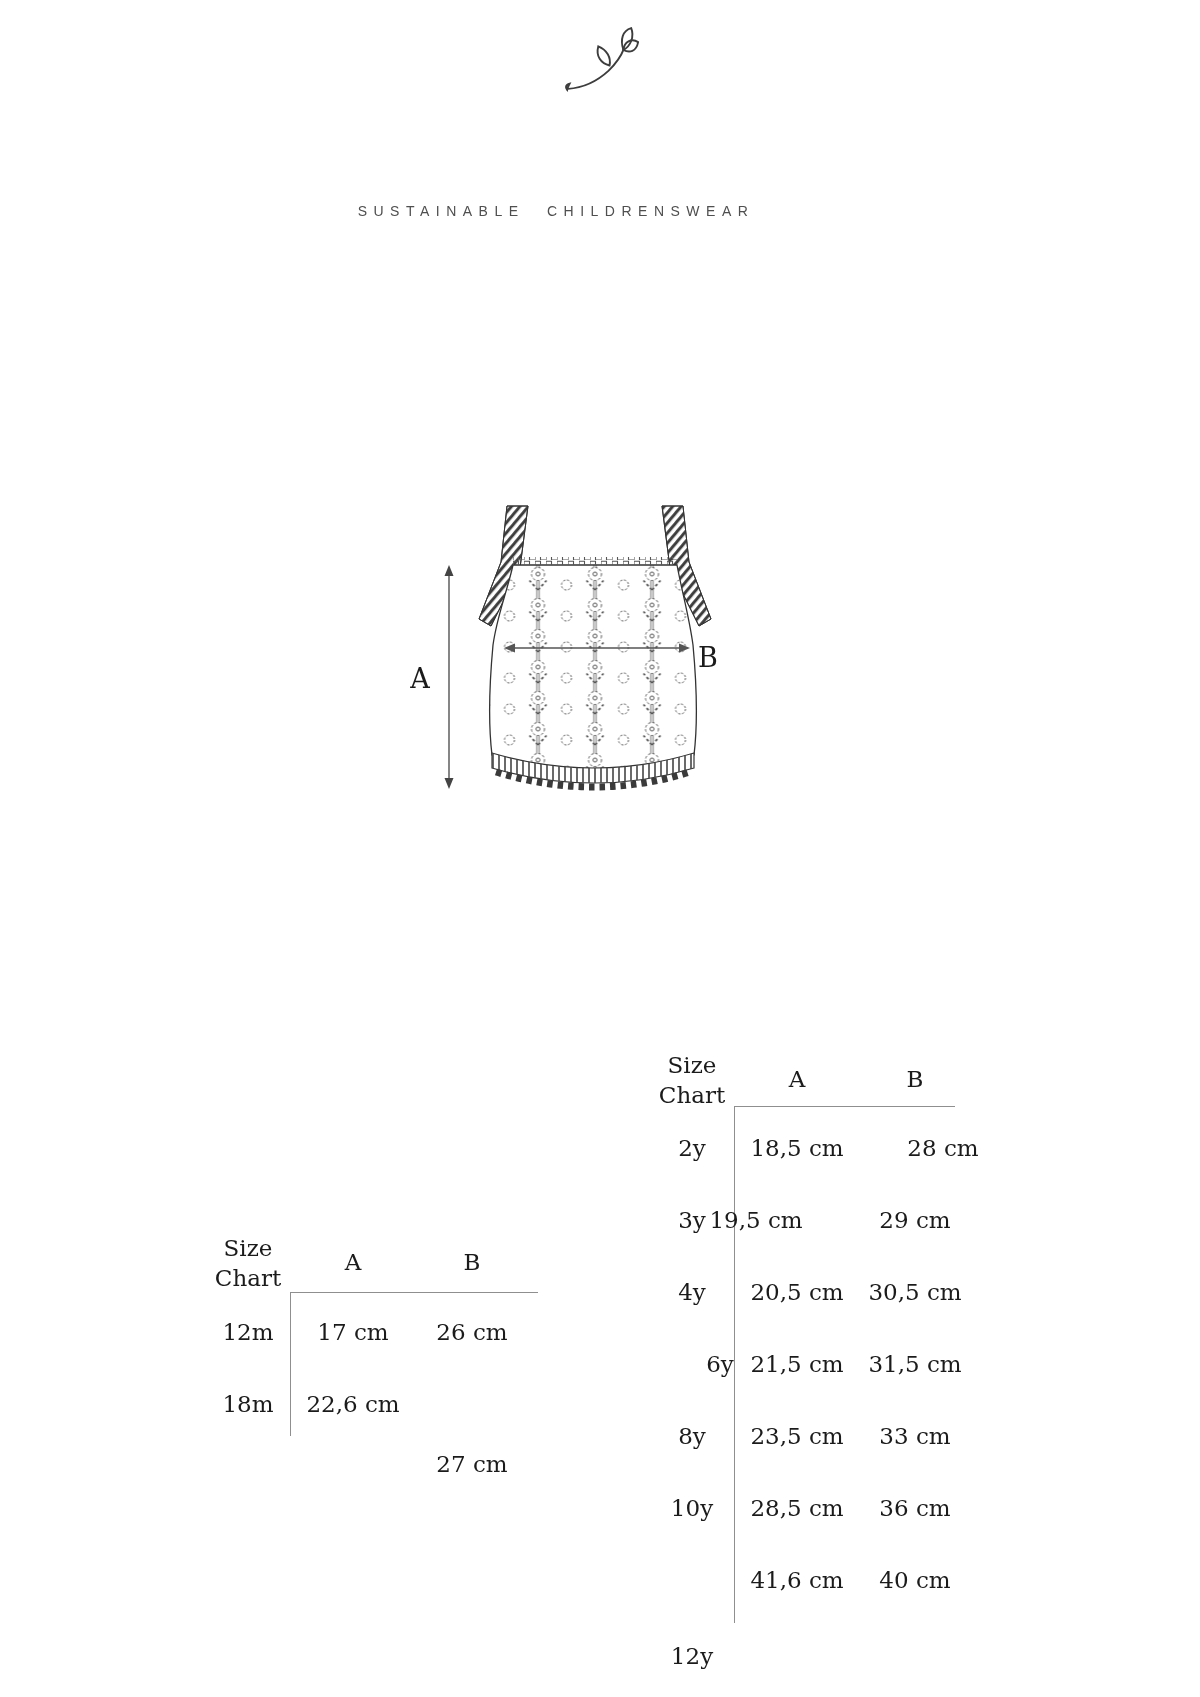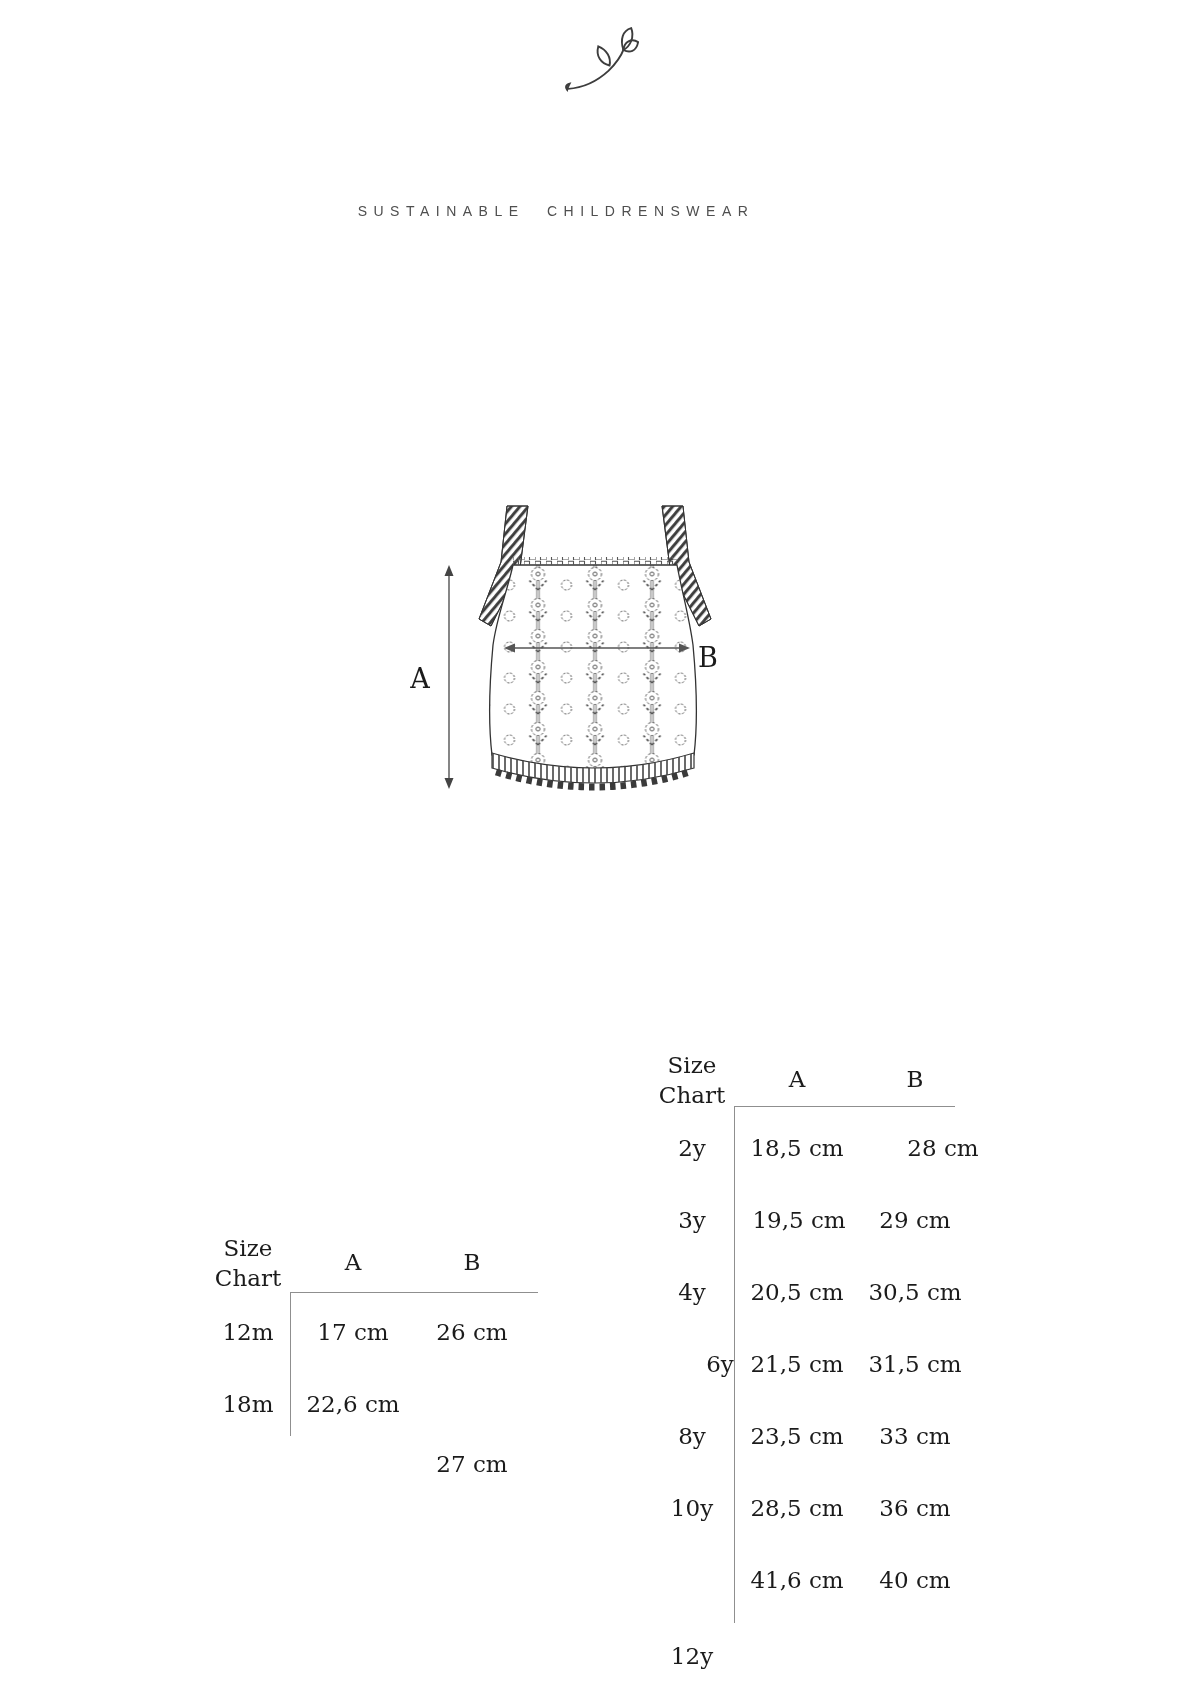--- a/index.html
+++ b/index.html
@@ -142,21 +142,21 @@
     <div class="c" style="left:915px;top:1064px">B</div>
 
     <div class="hline" style="left:734px;top:1106px;width:221px"></div>
     <div class="vline" style="left:734px;top:1106px;height:517px"></div>
 
     <div class="c" style="left:692px;top:1133px">2y</div>
     <div class="c" style="left:797px;top:1133px">18,5 cm</div>
     <div class="c" style="left:943px;top:1133px">28 cm</div>
 
     <div class="c" style="left:692px;top:1205px">3y</div>
-    <div class="c" style="left:799px;top:1205px">19,5 cm</div>
+    <div class="c" style="left:756px;top:1205px">19,5 cm</div>
     <div class="c" style="left:915px;top:1205px">29 cm</div>
 
     <div class="c" style="left:692px;top:1277px">4y</div>
     <div class="c" style="left:797px;top:1277px">20,5 cm</div>
     <div class="c" style="left:915px;top:1277px">30,5 cm</div>
 
     <div class="c" style="left:720px;top:1349px">6y</div>
     <div class="c" style="left:797px;top:1349px">21,5 cm</div>
     <div class="c" style="left:915px;top:1349px">31,5 cm</div>
 

